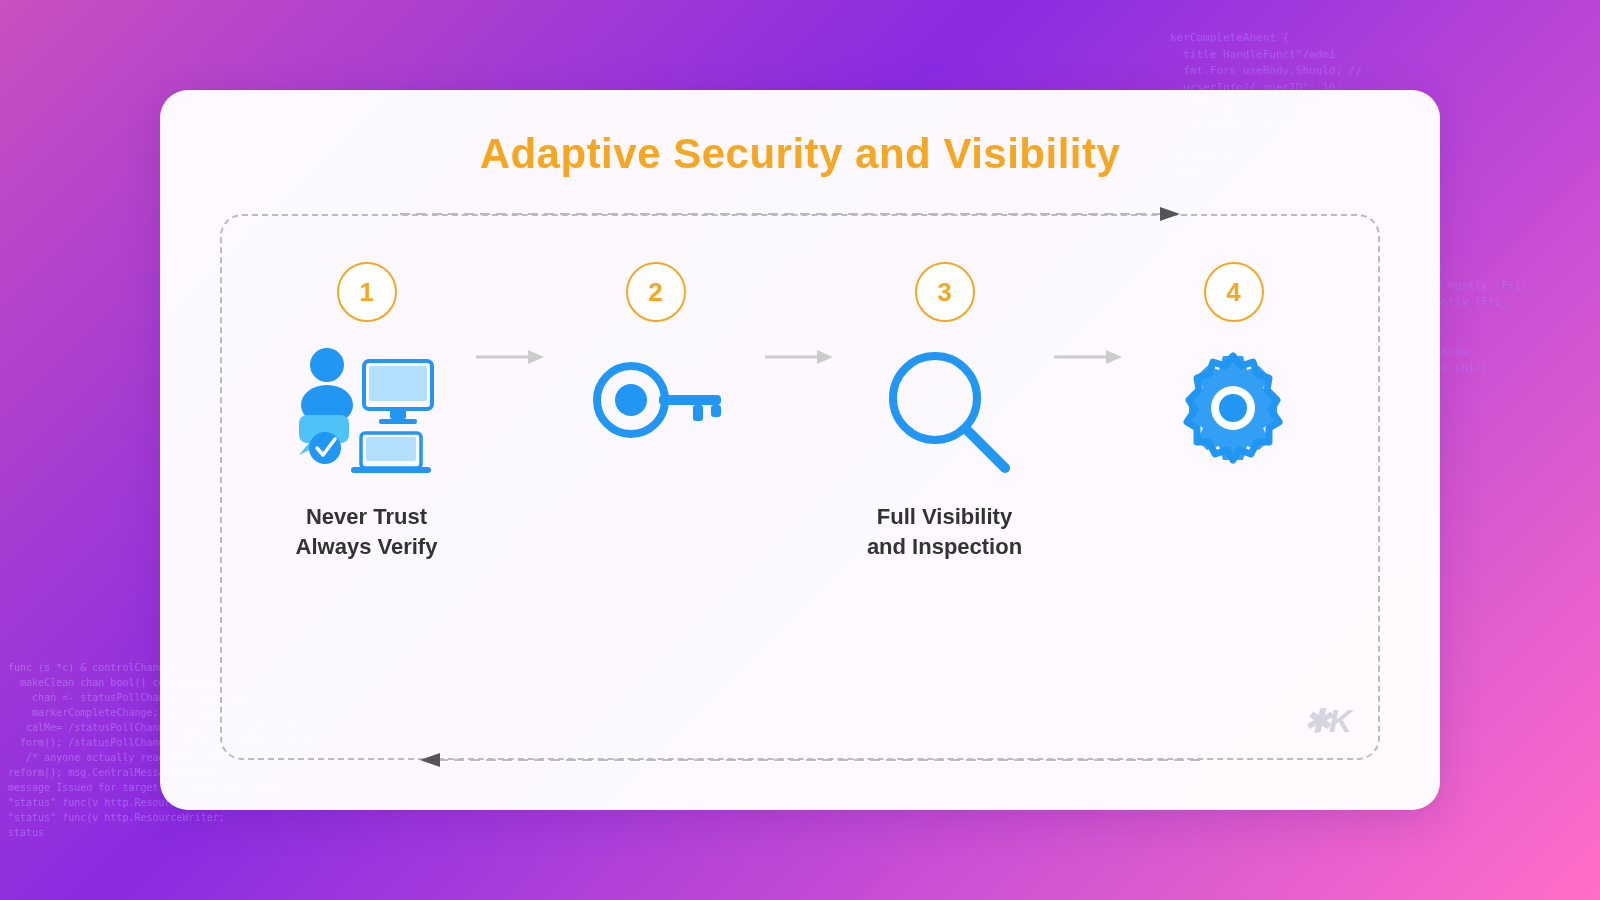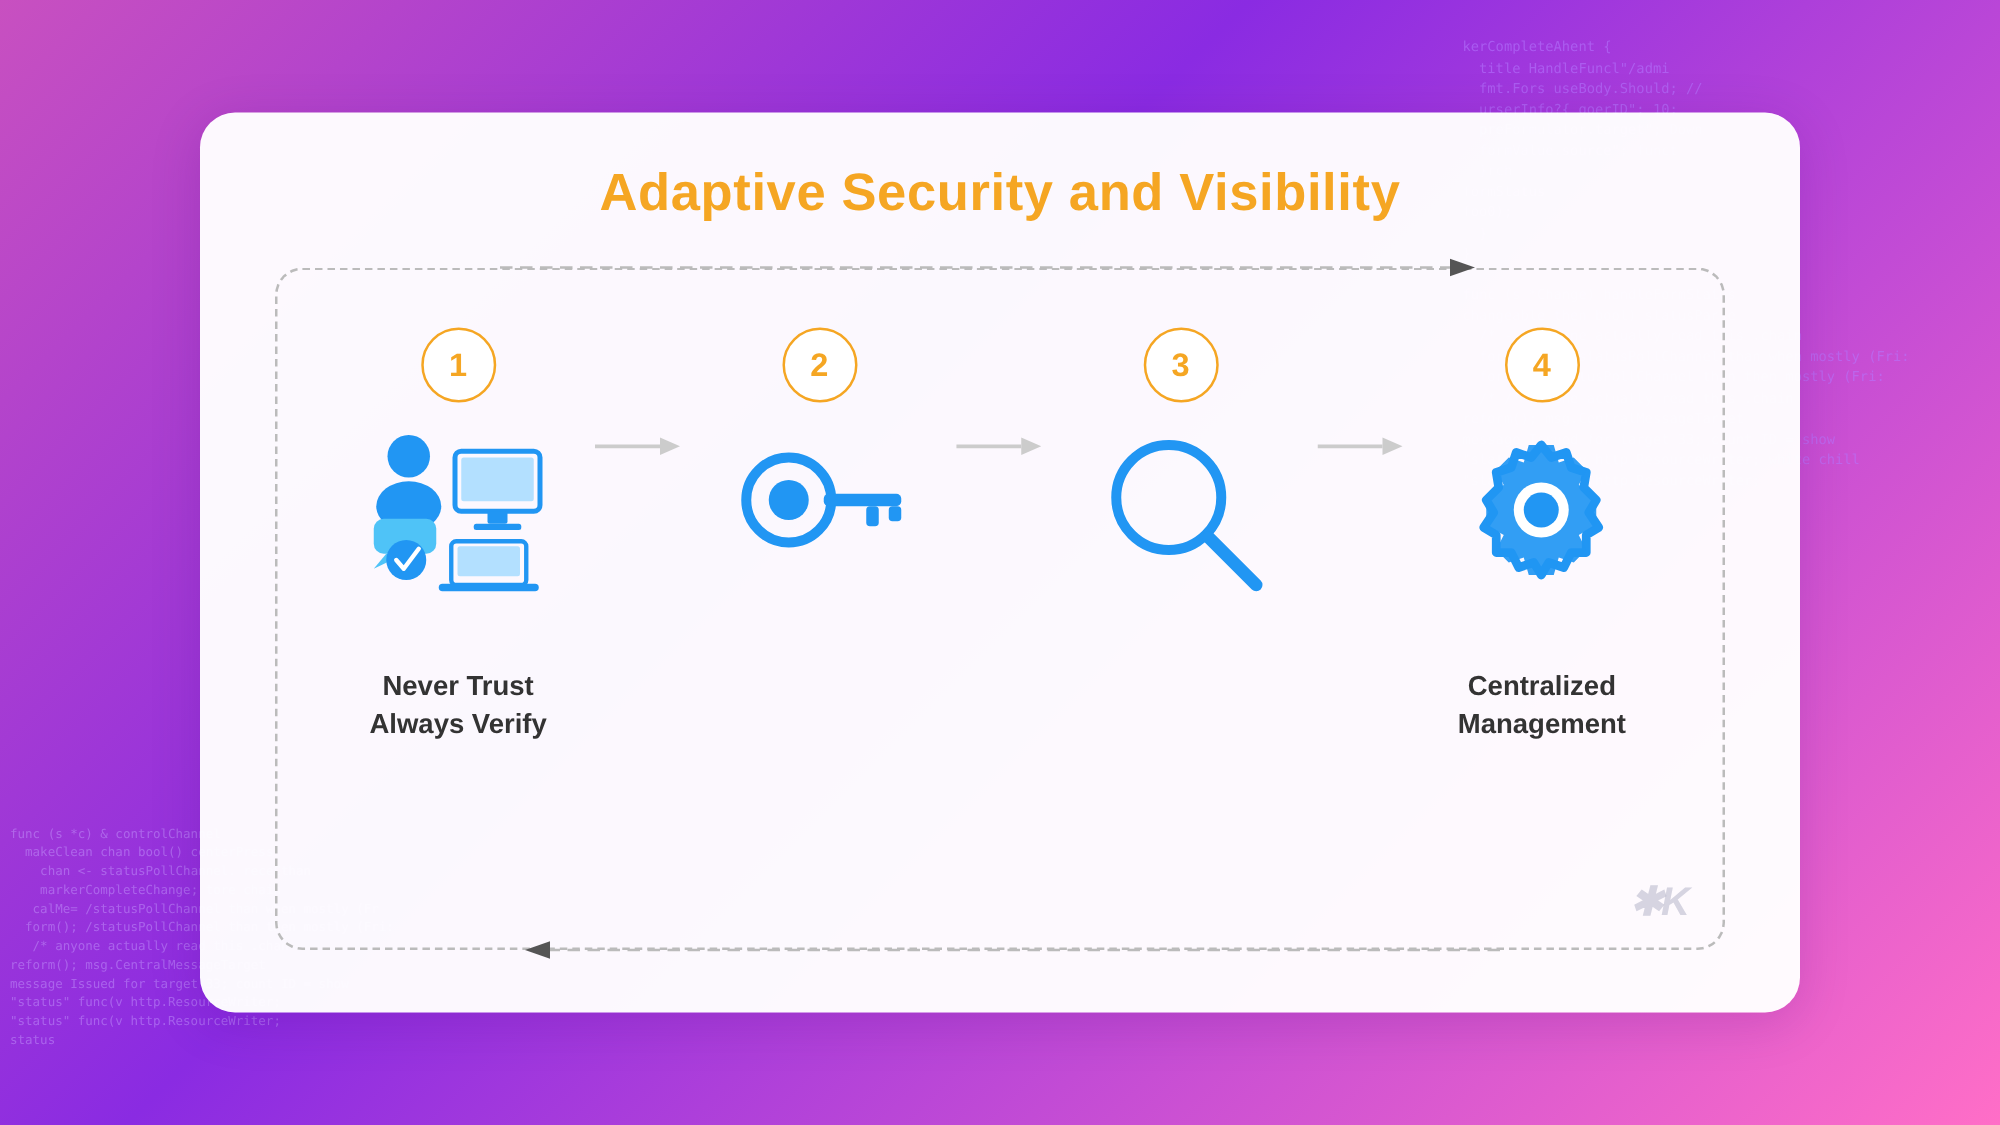--- a/index.html
+++ b/index.html
@@ -138,21 +138,20 @@
       margin-bottom: 22px;
     }
 
     
     .step-label {
       font-size: 22px;
       font-weight: 700;
       color: #333;
       text-align: center;
       line-height: 1.35;
-      margin-top: 32px;
     }
 
     
     .arrow-sep {
       display: flex;
       align-items: center;
       justify-content: center;
       padding-top: 80px;
       width: 80px;
       flex-shrink: 0;
@@ -328,20 +327,23 @@
           <span>3</span>
         </div>
         <div class="step-icon">
 
           <svg width="140" height="135" viewBox="0 0 140 135">
             <circle cx="60" cy="55" r="42" fill="none" stroke="#2196f3" stroke-width="8"></circle>
 
             <line x1="92" y1="87" x2="130" y2="125" stroke="#2196f3" stroke-width="10" stroke-linecap="round"></line>
           </svg>
         </div>
+        <div class="step-label">
+          <span>Full Visibility<br>and Inspection</span>
+        </div>
       </div>
 
       <div class="arrow-sep">
         <svg width="70" height="30" viewBox="0 0 70 30">
           <line x1="0" y1="15" x2="52" y2="15" stroke="#ccc" stroke-width="3"></line>
           <polygon points="52,8 68,15 52,22" fill="#ccc"></polygon>
         </svg>
       </div>
 
       <div class="step">
@@ -359,23 +361,20 @@
 
               <path d="
                 M-10,-52 L10,-52 L14,-38 L26,-42 L36,-32 L30,-20 L44,-12 L44,12 L30,20 L36,32 L26,42 L14,38 L10,52 L-10,52 L-14,38 L-26,42 L-36,32 L-30,20 L-44,12 L-44,-12 L-30,-20 L-36,-32 L-26,-42 L-14,-38 Z
               " fill="#2196f3" opacity="0.92"></path>
 
               <circle cx="0" cy="0" r="22" fill="white"></circle>
               <circle cx="0" cy="0" r="14" fill="#2196f3"></circle>
             </g>
           </svg>
         </div>
-        <div class="step-label">
-          <span>Centralized<br>Management</span>
-        </div>
       </div>
 
     </div>
 
     <div class="watermark">✱K</div>
 
   </div>
 </div>
 
 </body></html>

